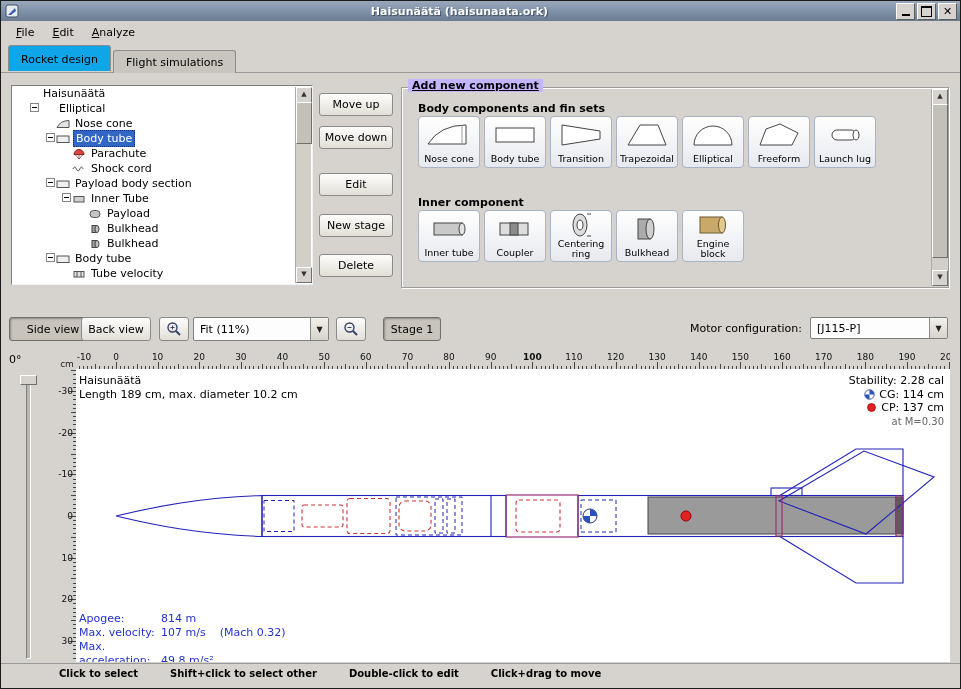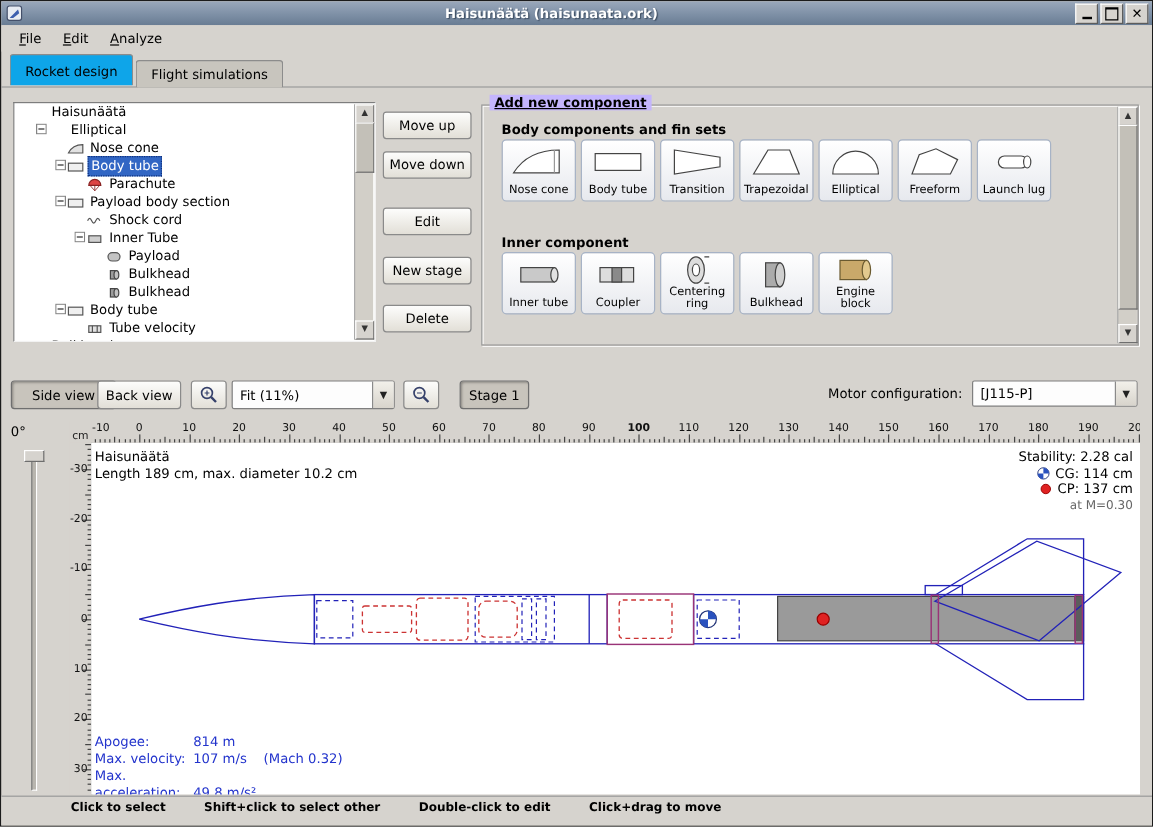--- a/index.html
+++ b/index.html
@@ -167,37 +167,37 @@
         <div class="tree-row">
           <span class="tree-indent" style="width: 48px;"></span>
           <span class="tree-exp"></span>
           <span class="tree-ico"><svg width="14" height="12">
               <path d="M2 6.5 A5 5 0 0 1 12 6.5 Z" fill="#dd4444" stroke="#882222"></path>
               <path d="M3 6.5 L7 11 M7 6.5 L7 11 M11 6.5 L7 11" stroke="#882222" stroke-width="0.7" fill="none"></path>
             </svg></span>
           <span class="tree-label">Parachute</span>
         </div>
         <div class="tree-row">
+          <span class="tree-indent" style="width: 48px;"></span>
+          <span class="tree-exp"></span>
+          <span class="tree-ico"><svg width="14" height="12">
+              <path d="M1 6 q1.7 -4 3.4 0 q1.7 4 3.4 0 q1.7 -4 3.4 0" fill="none" stroke="#555"></path>
+            </svg></span>
+          <span class="tree-label">Shock cord</span>
+        </div>
+        <div class="tree-row">
           <span class="tree-indent" style="width: 32px;"></span>
           <span class="tree-exp"><svg width="9" height="9">
               <rect x="0.5" y="0.5" width="8" height="8" fill="#fff" stroke="#848484"></rect>
               <line x1="2" y1="4.5" x2="7" y2="4.5" stroke="#000"></line>
             </svg></span>
           <span class="tree-ico"><svg width="14" height="12">
               <rect x="1" y="3" width="12" height="6.5" fill="#efefef" stroke="#555"></rect>
             </svg></span>
           <span class="tree-label">Payload body section</span>
-        </div>
-        <div class="tree-row">
-          <span class="tree-indent" style="width: 48px;"></span>
-          <span class="tree-exp"></span>
-          <span class="tree-ico"><svg width="14" height="12">
-              <path d="M1 6 q1.7 -4 3.4 0 q1.7 4 3.4 0 q1.7 -4 3.4 0" fill="none" stroke="#555"></path>
-            </svg></span>
-          <span class="tree-label">Shock cord</span>
         </div>
         <div class="tree-row">
           <span class="tree-indent" style="width: 48px;"></span>
           <span class="tree-exp"><svg width="9" height="9">
               <rect x="0.5" y="0.5" width="8" height="8" fill="#fff" stroke="#848484"></rect>
               <line x1="2" y1="4.5" x2="7" y2="4.5" stroke="#000"></line>
             </svg></span>
           <span class="tree-ico"><svg width="14" height="12">
               <rect x="2" y="3.5" width="10" height="5.5" fill="#cfcfcf" stroke="#555"></rect>
             </svg></span>

